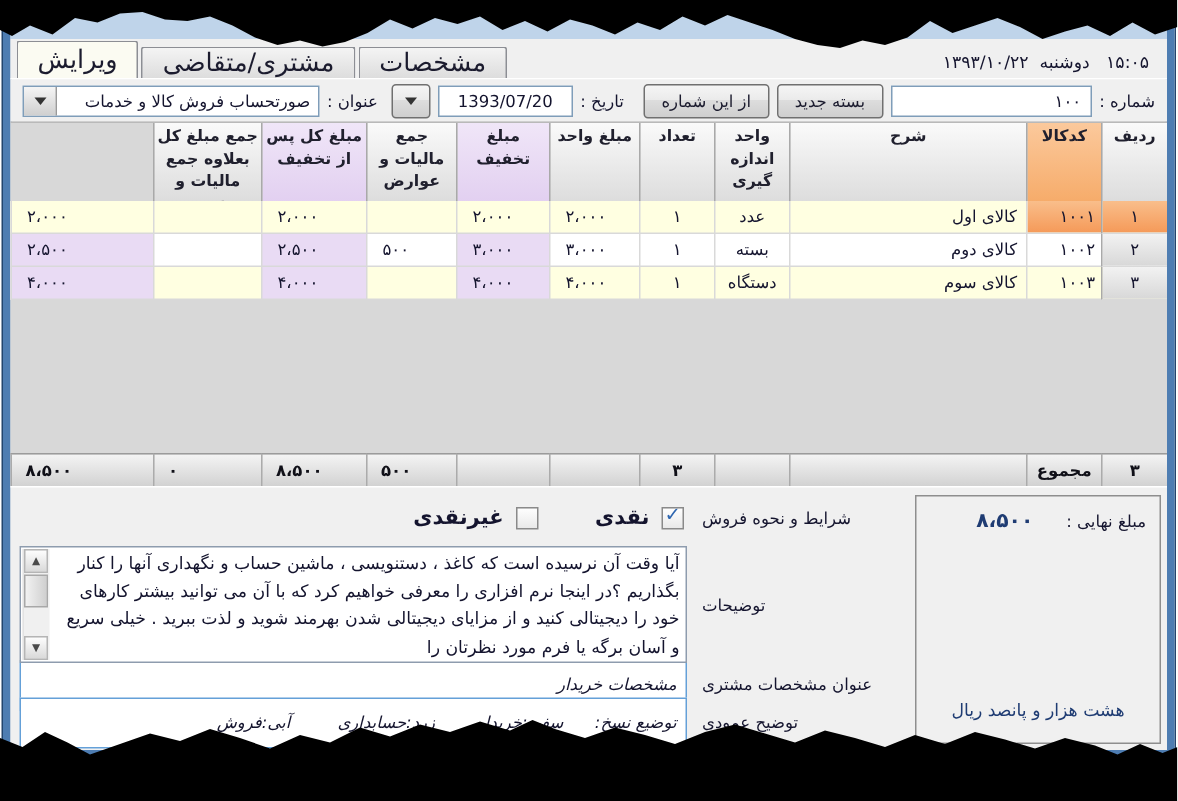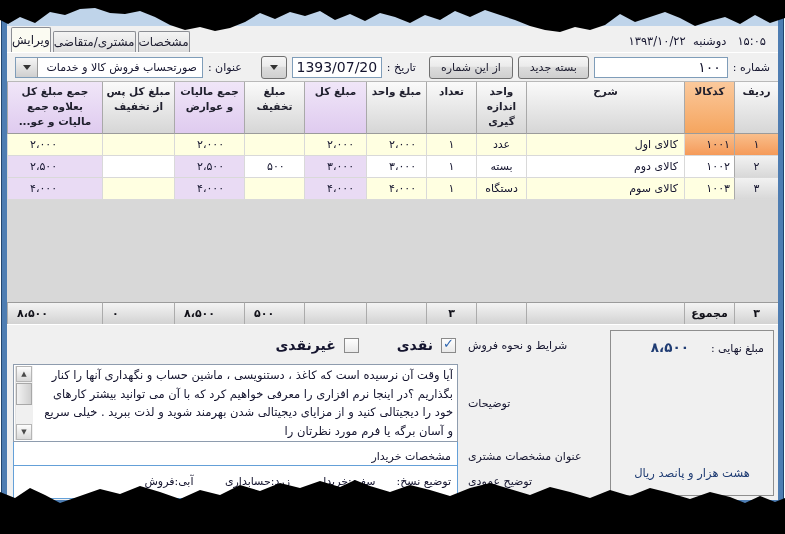--- a/index.html
+++ b/index.html
@@ -8,31 +8,31 @@
 
   
   .window{position:absolute;left:2px;right:2px;top:8px;bottom:30px;
     border-left:5px solid #4E7DB2;border-right:5px solid #4E7DB2;border-bottom:4px solid #4E7DB2;
     box-shadow:inset 0 0 0 1px #8FB2D9, 0 0 0 1px #22456E;
     background:#F0F0F0;display:flex;flex-direction:column;}
   .titlebar-space{height:18px;background:#BFD4EA;}
 
   
   .tabstrip{display:flex;direction:ltr;align-items:flex-end;height:26px;padding:0 2px;background:#F0F0F0;border-bottom:1px solid #FFFFFF;}
-  .tab{height:20px;line-height:20px;padding:0 0;margin-top:4px;font-size:12px;color:#1b1b2e;
+  .tab{height:20px;line-height:20px;padding:0 13px;margin-top:4px;font-size:17px;color:#1b1b2e;
     background:linear-gradient(#F4F4F4,#DDDDDD);border:1px solid #8C8E94;border-bottom:none;
     border-radius:2px 2px 0 0;margin-left:2px;}
   .tab.active{height:24px;line-height:24px;margin-top:0;background:#FBFBF2;z-index:2;}
   .tab-spacer{flex:1;}
   .datetime{font-size:11.5px;color:#14142e;direction:rtl;white-space:pre;padding:0 10px 4px 6px;margin-left:31px;}
 
   
   .toolbar{display:flex;direction:rtl;align-items:center;height:28px;padding:0 8px;gap:5px;background:#F0F0F0;}
   .tb-label{font-size:11px;color:#14142e;white-space:nowrap;}
-  .tb-input{height:19px;border:1px solid #7F9DB9;background:#fff;font-size:14px;color:#14142e;
+  .tb-input{height:19px;border:1px solid #7F9DB9;background:#fff;font-size:11px;color:#14142e;
     display:flex;align-items:center;}
   .num-input{width:120px;justify-content:flex-start;padding:0 6px;direction:rtl;}
   .date-input{width:88px;justify-content:center;direction:ltr;}
   .btn{height:21px;padding:0 11px;font-size:11px;color:#1b1b2e;display:flex;align-items:center;justify-content:center;
     background:linear-gradient(#F5F5F5,#EBEBEB 45%,#DDDDDD 46%,#CFCFCF);border:1px solid #707070;border-radius:3px;white-space:nowrap;}
   .drop-btn{width:24px;padding:0;}
   .tri-down{width:0;height:0;border-left:4px solid transparent;border-right:4px solid transparent;border-top:5px solid #333;}
   .combo{flex:1;height:19px;border:1px solid #7F9DB9;background:#fff;display:flex;direction:rtl;align-items:center;}
   .combo-text{flex:1;font-size:11px;color:#14142e;padding:0 5px;white-space:nowrap;overflow:hidden;}
   .combo-btn{width:21px;align-self:stretch;background:linear-gradient(#F5F5F5,#CFCFCF);border-right:1px solid #9a9a9a;
@@ -48,21 +48,21 @@
   .hdr .cell:nth-child(2){background:linear-gradient(#FBC99C,#F5A55F);}
   .hdr .cell:nth-child(7),.hdr .cell:nth-child(9),.hdr .cell:nth-child(11){background:linear-gradient(#F0E6F8,#DFCBEF);}
   .trow{height:22px;background:#fff;}
   .trow.odd{background:#FFFFE1;}
   .trow .cell{font-size:11px;color:#14142e;border-left:1px solid #D9D9D9;border-bottom:1px solid #D9D9D9;
     display:flex;align-items:center;overflow:hidden;white-space:nowrap;}
   .trow .cell:nth-child(1){background:linear-gradient(#F2F2F2,#D8D8D8);justify-content:center;border-left:1px solid #A9A9A9;}
   .trow .cell:nth-child(2){padding-right:4px;}
   .trow .cell:nth-child(3){justify-content:flex-start;padding-right:6px;}
   .trow .cell:nth-child(4),.trow .cell:nth-child(5){justify-content:center;}
-  .trow .cell:nth-child(n+6){direction:ltr;justify-content:flex-start;padding-left:22px;}
+  .trow .cell:nth-child(n+6){direction:ltr;justify-content:flex-start;padding-left:10px;}
   .trow:not(.selected) .cell:nth-child(7),.trow:not(.selected) .cell:nth-child(9),.trow:not(.selected) .cell:nth-child(11){background:#E9DBF4;}
   .trow.selected .cell{background:#FFFFE1;}
   .trow.selected .cell:nth-child(1),.trow.selected .cell:nth-child(2){background:linear-gradient(#F9BE8B,#F59A59);}
   .table-filler{flex:1;}
   .total{height:22px;}
   .total .cell{background:linear-gradient(#F4F4F4,#D2D2D2);border-left:1px solid #ABABAB;border-top:1px solid #9B9B9B;
     font-size:11px;font-weight:bold;color:#101018;display:flex;align-items:center;white-space:nowrap;}
   .total .cell:nth-child(1),.total .cell:nth-child(2),.total .cell:nth-child(4),.total .cell:nth-child(5){justify-content:center;}
   .total .cell:nth-child(n+6){direction:ltr;justify-content:flex-start;padding-left:9px;}
 
@@ -85,21 +85,21 @@
     color:#14142e;text-align:right;direction:rtl;overflow:hidden;}
   .vscroll{position:absolute;top:1px;left:1px;bottom:1px;width:17px;background:#F0F0F0;border-left:1px solid #E3E3E3;}
   .sbtn{position:absolute;left:0;width:16px;height:16px;background:linear-gradient(#FDFDFD,#D9D9D9);
     border:1px solid #B5B5B5;box-sizing:border-box;display:flex;align-items:center;justify-content:center;
     font-size:7px;color:#4A4A4A;}
   .sbtn.up{top:0;}
   .sbtn.down{bottom:0;}
   .sthumb{position:absolute;left:0;top:17px;width:16px;height:22px;background:linear-gradient(90deg,#F2F2F2,#CFCFCF);
     border:1px solid #A8A8A8;box-sizing:border-box;}
   .f-input{height:21px;border:1px solid #64A0D8;background:#fff;display:flex;direction:rtl;align-items:center;
-    font-size:11px;color:#14142e;padding:16px 6px;box-sizing:border-box;white-space:pre;overflow:hidden;}
+    font-size:11px;color:#14142e;padding:16px 6px;box-sizing:border-box;white-space:pre;overflow:hidden;font-style:italic;}
 
   
   .torn{position:absolute;left:0;width:785px;pointer-events:none;}
   .torn.top{top:0;}
   .torn.bottom{bottom:0;}
 </style>
 </head>
 <body>
 
 <div class="stage">
@@ -117,38 +117,37 @@
     <div class="toolbar">
       <span class="tb-label">شماره :</span>
       <div class="tb-input num-input">۱۰۰</div>
       <div class="btn">بسته جدید</div>
       <div class="btn">از این شماره</div>
       <span class="tb-label" style="margin-right:8px;">تاریخ :</span>
       <div class="tb-input date-input">1393/07/20</div>
       <div class="btn drop-btn">
           <span class="tri-down"></span>
         </div>
-      <span class="tb-label" style="margin-right:14px;text-align:center;">عنوان :</span>
+      <span class="tb-label" style="margin-right:4px;text-align:center;">عنوان :</span>
       <div class="combo">
         <div class="combo-text">صورتحساب فروش کالا و خدمات</div>
         <div class="combo-btn">
             <span class="tri-down"></span>
           </div>
       </div>
     </div>
 
     <div class="table">
       <div class="grid-row hdr">
         <div class="cell">ردیف</div>
         <div class="cell">کدکالا</div>
         <div class="cell">شرح</div>
         <div class="cell">واحد اندازه گیری</div>
         <div class="cell">تعداد</div>
         <div class="cell">مبلغ واحد</div>
-        <div class="cell">مبلغ کل</div>
         <div class="cell">مبلغ تخفیف</div>
         <div class="cell">جمع مالیات و عوارض</div>
         <div class="cell">مبلغ کل پس از تخفیف</div>
         <div class="cell">جمع مبلغ کل بعلاوه جمع مالیات و عو...</div>
       </div>
 
       <div class="grid-row trow odd selected">
         <div class="cell">۱</div>
         <div class="cell">۱۰۰۱</div>
         <div class="cell">کالای اول</div>

